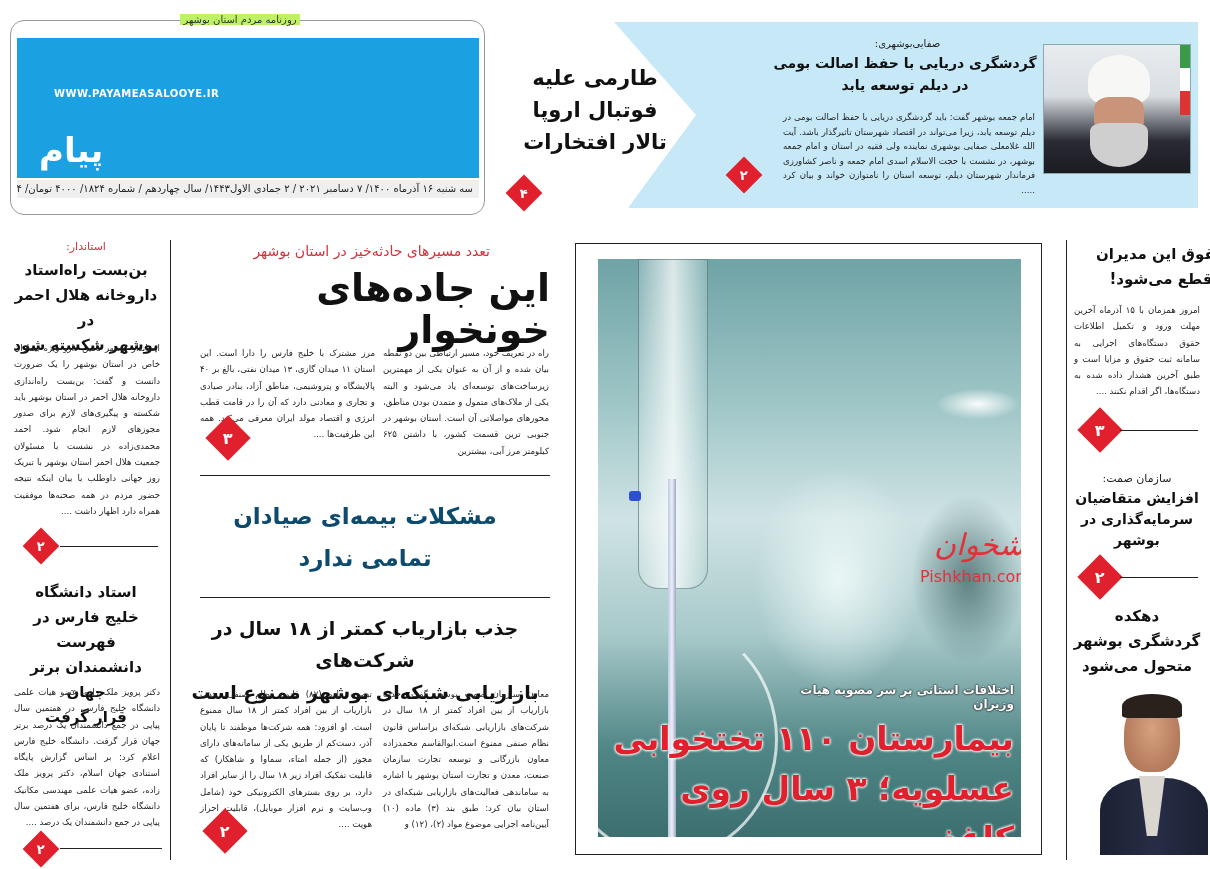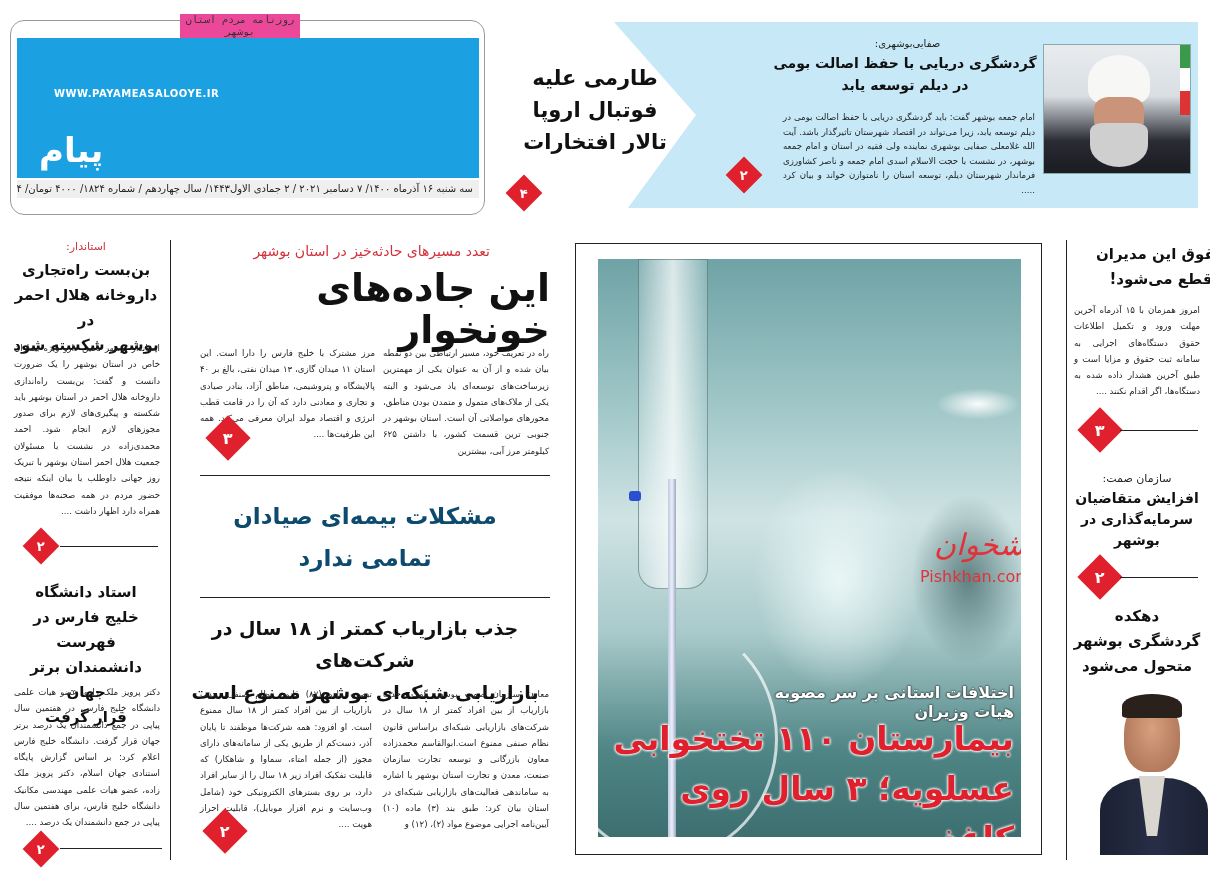--- a/index.html
+++ b/index.html
@@ -7,21 +7,21 @@
     width: 1210px; height: 869px; overflow: hidden;
     background: #ffffff; position: relative;
     font-family: "DejaVu Sans", sans-serif; color: #1a1a1a;
   }
   .abs { position: absolute; }
   .page { position: absolute; inset: 0; }
 
   
   .masthead-tag {
     left: 180px; top: 14px; width: 120px; text-align: center;
-    font-size: 10px; color: #333; background: #ec4899; z-index: 2; font-family: Liberation Mono, monospace;
+    font-size: 10px; color: #333; background: #bef264; z-index: 2;
   }
   .masthead-frame {
     left: 10px; top: 20px; width: 475px; height: 195px;
     border: 1px solid #999; border-radius: 14px;
   }
   .logo-block {
     left: 17px; top: 38px; width: 462px; height: 140px;
     background: #1ba0e2; overflow: hidden;
   }
   .logo-url {
@@ -147,21 +147,21 @@
     border-left-color: transparent; border-top-color: transparent;
   }
   .watermark-fa {
     left: 336px; top: 268px; font-size: 30px; color: #e3313a; font-style: italic; font-family: "DejaVu Serif", serif;
   }
   .watermark-en {
     left: 322px; top: 308px; font-size: 16px; color: #e3313a; direction: ltr;
   }
   .photo-kicker {
     left: 170px; top: 424px; width: 246px; 
-    font-size: 16px; color: #fff; font-weight: bold;
+    font-size: 12px; color: #fff; font-weight: bold;
     text-shadow: 0 0 2px #222, 0 0 2px #222;
   }
   .photo-title {
     left: 10px; top: 455px; width: 406px; text-align: right;
     font-size: 33px; font-weight: bold; line-height: 50px; color: #e0212d;
     text-shadow: 0 0 3px #fff, 0 0 3px #fff, 0 0 3px #fff;
   }
 
   
   .col-right { left: 1072px; width: 130px; }
@@ -222,21 +222,21 @@
     <div class="abs" style="left:50px;top:52px;width:50px;height:40px;border-radius:30% 30% 40% 40%;background:#c99479;"></div>
     <div class="abs" style="left:46px;top:78px;width:58px;height:44px;border-radius:20% 20% 50% 50%;background:#cfcfcf;"></div>
     <div class="abs" style="right:0;top:0;width:10px;height:70px;background:linear-gradient(#3a9a4a 33%,#fff 33%,#fff 66%,#d33 66%);"></div>
   </div>
 
   <div class="abs vrule" style="left:170px;top:240px;height:620px;"></div>
   <div class="abs vrule" style="left:1066px;top:240px;height:620px;"></div>
 
   <div class="abs col-left kicker-red" style="top:240px;">استاندار:</div>
   <div class="abs col-left h-bold" style="top:258px;font-size:15px;line-height:25px;">
-    <div>بن‌بست راه‌تجاری</div>
+    <div>بن‌بست راه‌استاد</div>
     <div>داروخانه هلال احمر در</div>
     <div>بوشهر شکسته شود</div>
   </div>
   <div class="abs body-text" style="left:14px;top:340px;width:146px;">استاندار بوشهر تأمین دارو ویژه بیماران خاص در استان بوشهر را یک ضرورت دانست و گفت: بن‌بست راه‌اندازی داروخانه هلال احمر در استان بوشهر باید شکسته و پیگیری‌های لازم برای صدور مجوزهای لازم انجام شود. احمد محمدی‌زاده در نشست با مسئولان جمعیت هلال احمر استان بوشهر با تبریک روز جهانی داوطلب با بیان اینکه نتیجه حضور مردم در همه صحنه‌ها موفقیت همراه دارد اظهار داشت ....</div>
   <div class="abs diamond" style="left:28px;top:533px;">
     <span>۲</span>
   </div>
   <div class="abs hrule" style="left:60px;top:546px;width:98px;"></div>
 
   <div class="abs col-left h-bold" style="top:580px;font-size:15px;line-height:25px;">

